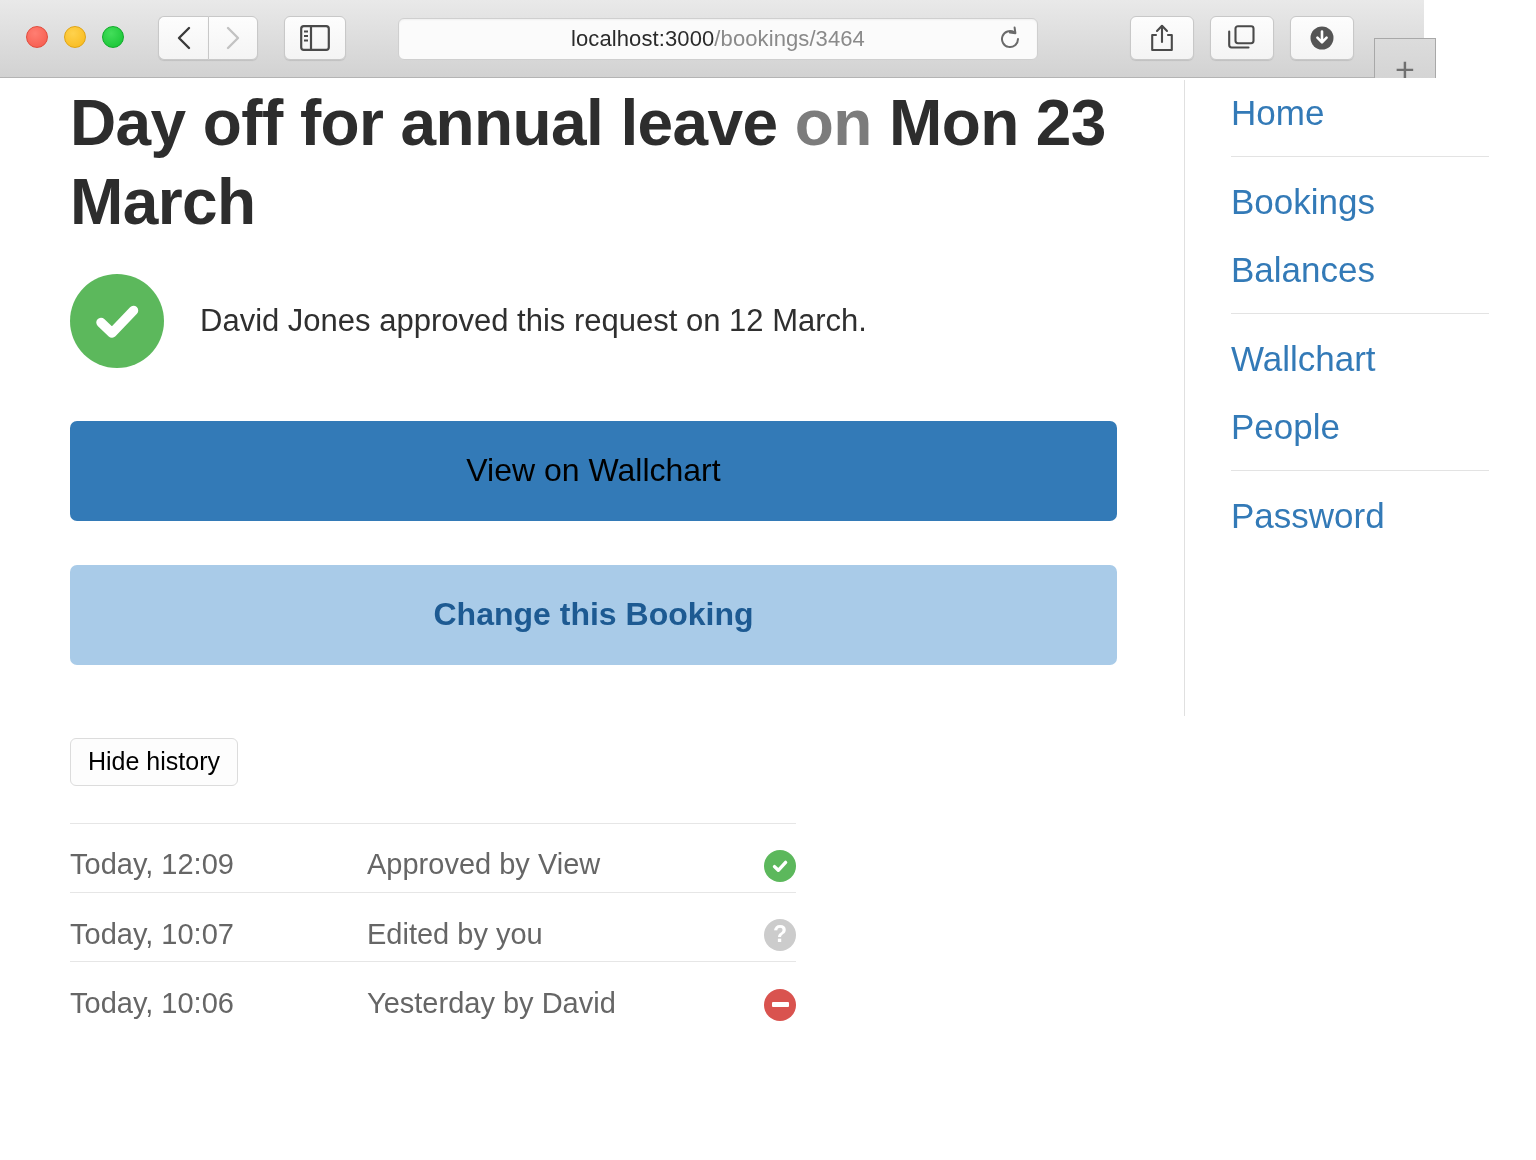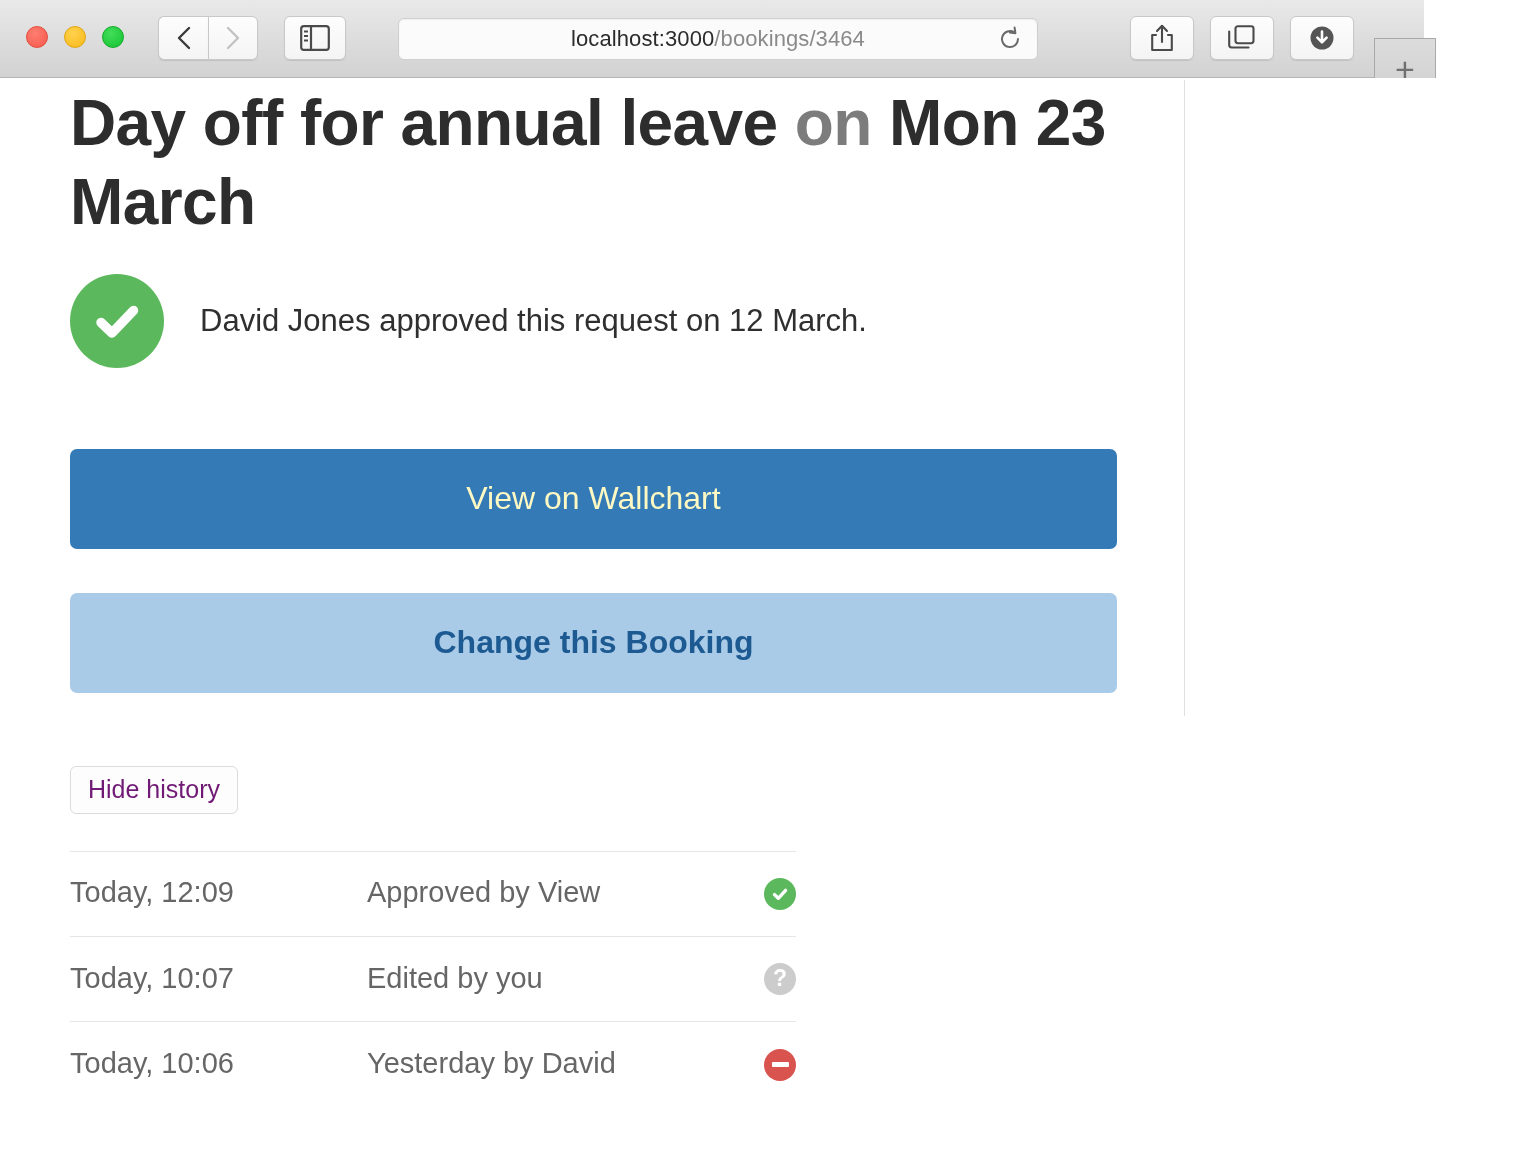--- a/index.html
+++ b/index.html
@@ -118,44 +118,44 @@
 
   .btn {
     display: flex; align-items: center; justify-content: center;
     width: 1047px; height: 100px;
     border-radius: 7px;
     font-size: 32px;
     border: none;
     cursor: pointer;
     font-family: "Liberation Sans", sans-serif;
   }
-  .btn-primary { background: #337ab7; color: #fef9c3; margin-top: 80px; }
+  .btn-primary { background: #337ab7; color: #000000; margin-top: 52px; }
   .btn-secondary { background: #a9cbe8; color: #1d5a92; margin-top: 44px; font-weight: bold; }
 
   .history-toggle {
     margin-top: 73px;
     display: inline-flex; align-items: center; justify-content: center;
     height: 48px; padding: 0 17px;
     background: #fdfdfd;
     border: 1px solid #dcdcdc;
     border-radius: 6px;
     font-size: 25px;
-    color: #701a75;
+    color: #000000;
     cursor: pointer;
     font-family: "Liberation Sans", sans-serif;
   }
 
   .history-table {
     margin-top: 37px;
     width: 726px;
     border-collapse: collapse;
   }
   .history-table tr { border-top: 1px solid #e6e6e6; }
   .history-table td {
-    padding: 24px 0 26px 0;
+    padding: 24px 0 10px 0;
     font-size: 29px;
     color: #666666;
     vertical-align: middle;
   }
   .history-table td.col-time { width: 297px; }
   .history-table td.col-action { width: 375px; }
   .history-table td.col-icon { width: 54px; text-align: right; }
 
   .badge {
     display: inline-flex; align-items: center; justify-content: center;
@@ -321,13 +321,24 @@
                 </span>
             </td>
           </tr>
         </tbody>
       </table>
     </div>
   </div>
 
   <div class="sidebar-divider-v"></div>
 
+  <nav class="sidebar">
+    <a class="nav-link">Home</a>
+    <div class="nav-sep"></div>
+    <a class="nav-link">Bookings</a>
+    <a class="nav-link">Balances</a>
+    <div class="nav-sep"></div>
+    <a class="nav-link">Wallchart</a>
+    <a class="nav-link">People</a>
+    <div class="nav-sep"></div>
+    <a class="nav-link">Password</a>
+  </nav>
 </div>
 
 </body></html>

